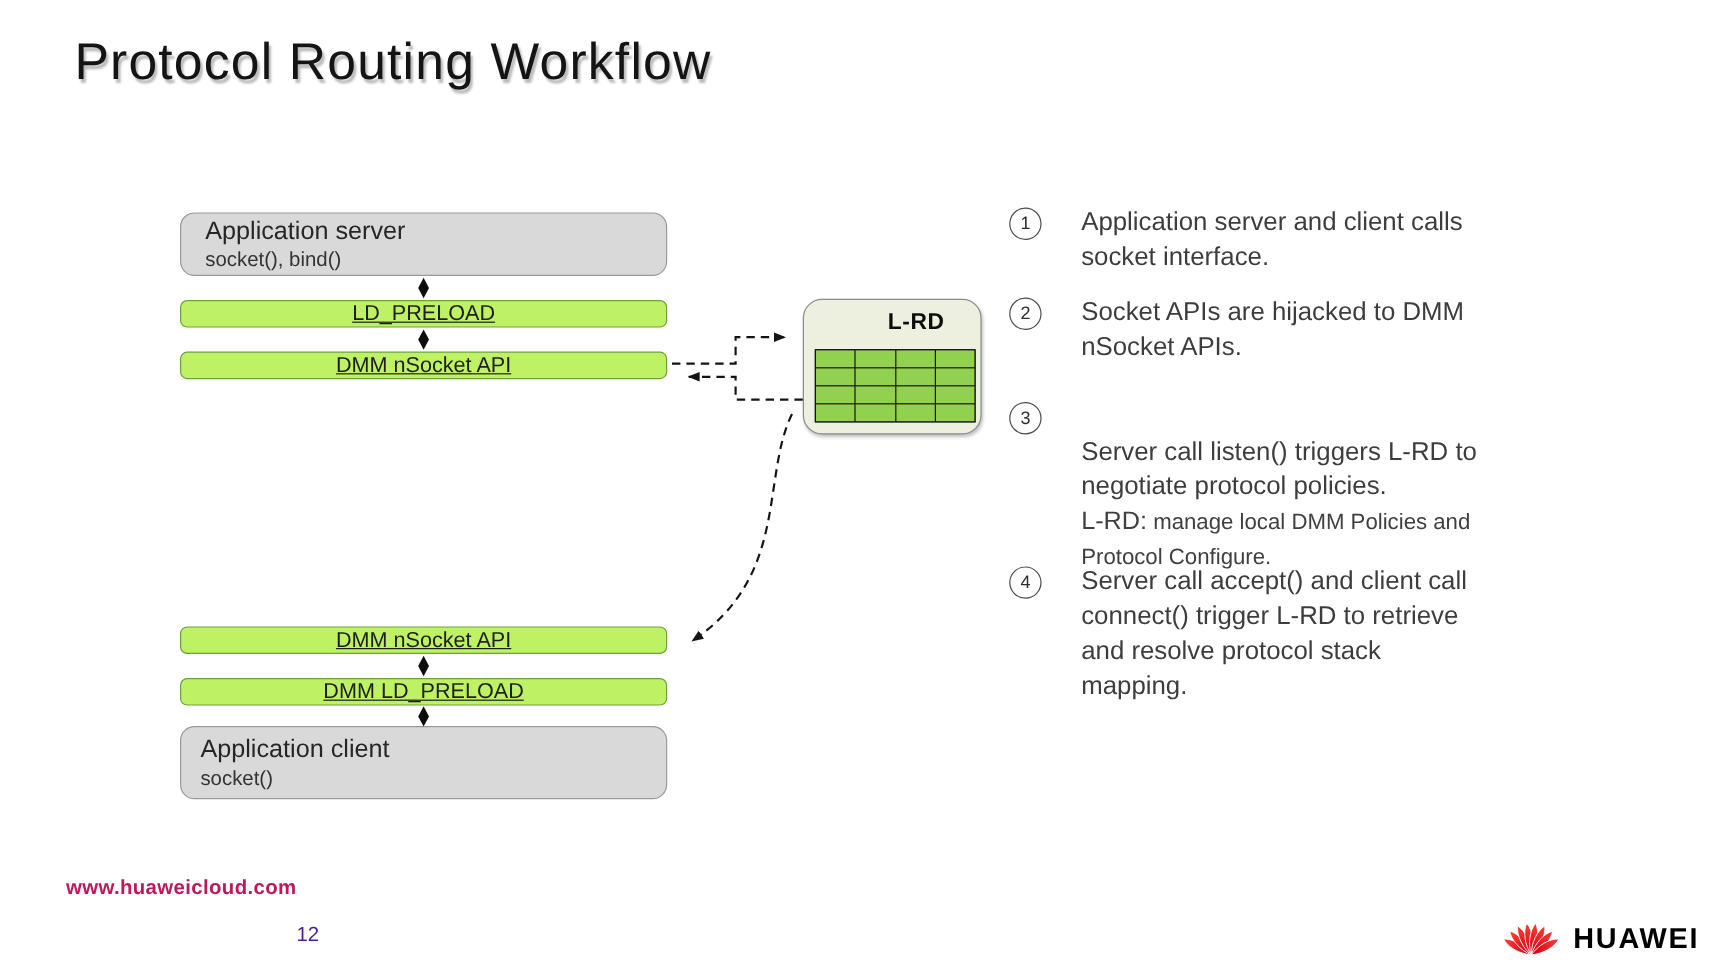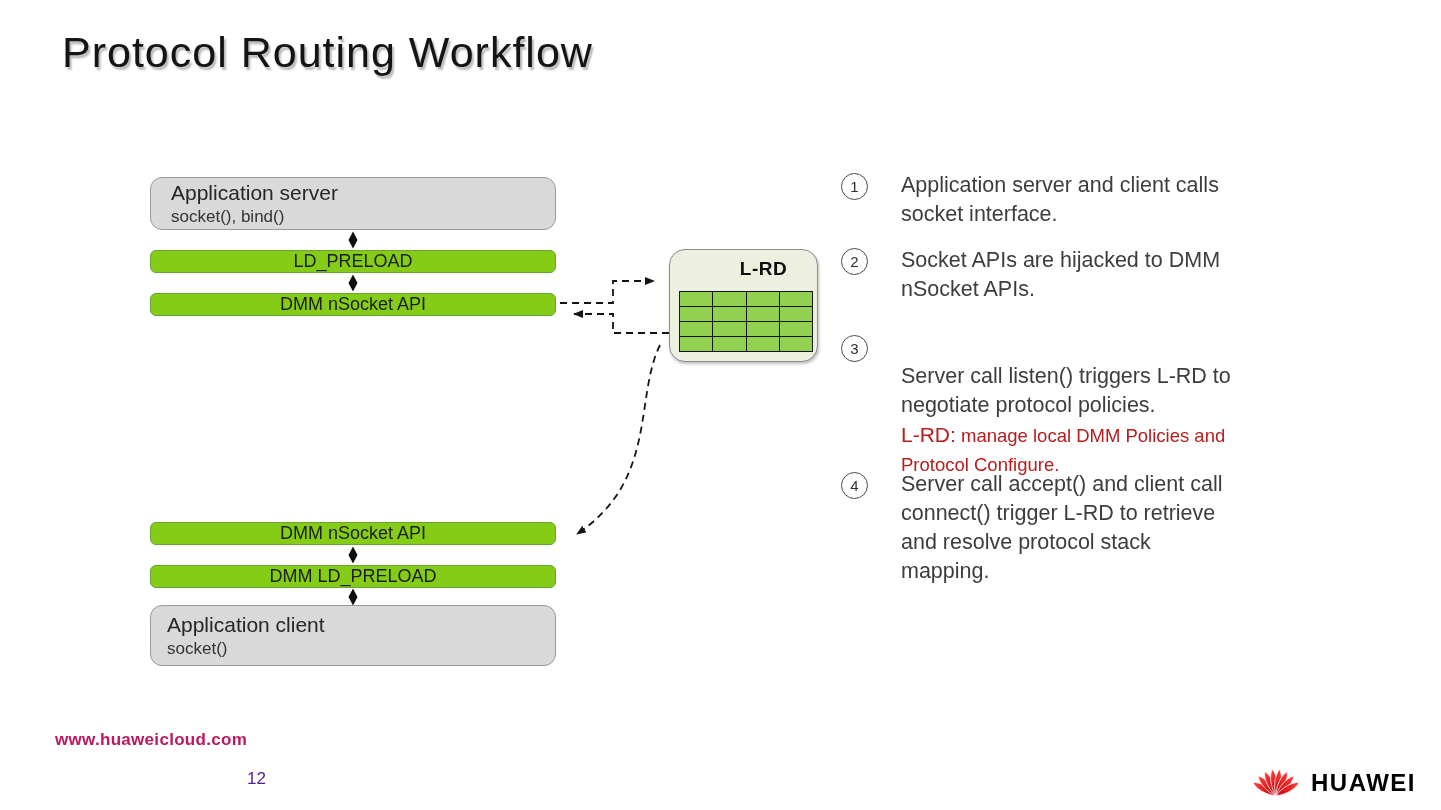--- a/index.html
+++ b/index.html
@@ -24,23 +24,23 @@
     position:absolute;left:150px;width:406px;
     background:#d9d9d9;border:1px solid #9a9a9a;border-radius:12px;
     padding:2px 0 0 16px;box-sizing:border-box;
   }
   .gbox .b-title{font-size:21px;color:#262626;line-height:26px;}
   .gbox .b-sub{font-size:17px;color:#333333;line-height:22px;}
   #app-server{top:177px;height:53px;padding-left:20px;}
   #app-client{top:605px;height:61px;padding-top:6px;}
   .bar{
     position:absolute;left:150px;width:406px;height:23px;
-    background:#84cc16;border:1px solid #6aa23a;border-radius:6px;
+    background:#bef264;border:1px solid #6aa23a;border-radius:6px;
     display:flex;align-items:center;justify-content:center;
-    font-size:18px;color:#1e1e1e;box-sizing:border-box;
+    font-size:18px;color:#1e1e1e;box-sizing:border-box;text-decoration:underline;
   }
   #bar-ld{top:250px;}
   #bar-ns-top{top:293px;}
   #bar-ns-bot{top:522px;}
   #bar-dmm-ld{top:565px;}
   
   .lrd{
     position:absolute;left:669px;top:249px;width:149px;height:113px;
     background:#edefdf;border:1px solid #8c8c8c;border-radius:16px;
     box-shadow:1px 2px 3px rgba(0,0,0,0.25);
@@ -64,21 +64,21 @@
     flex:none;width:27px;height:27px;border:1px solid #4a4a4a;border-radius:50%;
     display:flex;align-items:center;justify-content:center;
     font-size:15px;color:#2e2e2e;margin-right:33px;margin-top:2px;
     box-sizing:border-box;
   }
   .step-text{
     width:420px;font-size:21.5px;line-height:29px;color:#3d3d3d;
     white-space:pre-line;
   }
   #step-1{top:171px;} #step-2{top:246px;} #step-3{top:333px;} #step-4{top:470px;}
-  .step-note{white-space:pre-line;color:#b91c1c;}
+  .step-note{white-space:pre-line;color:#404040;}
   .note-lead{font-size:21px;}
   .note-rest{font-size:18.5px;line-height:27px;}
   
   .footer-url{
     position:absolute;left:55px;top:730px;
     font-size:17px;font-weight:700;color:#be185d;letter-spacing:0.3px;
   }
   .footer-page{
     position:absolute;left:247px;top:769px;
     font-size:17px;color:#4c1d95;

